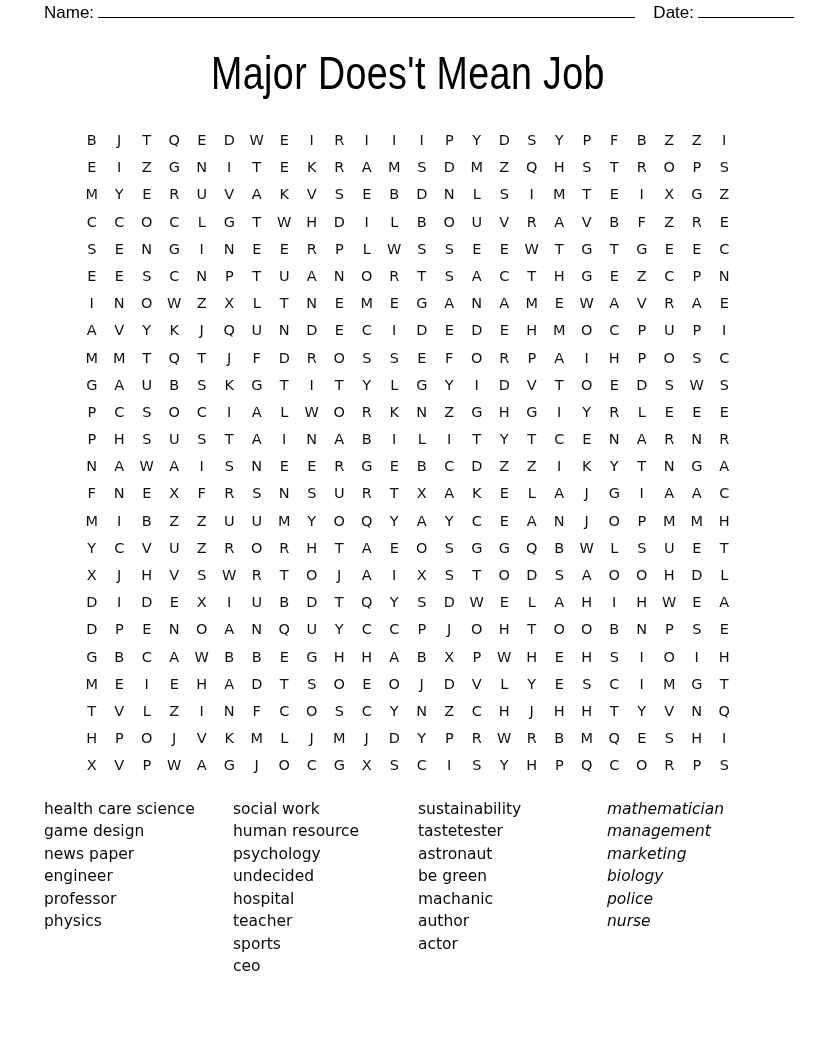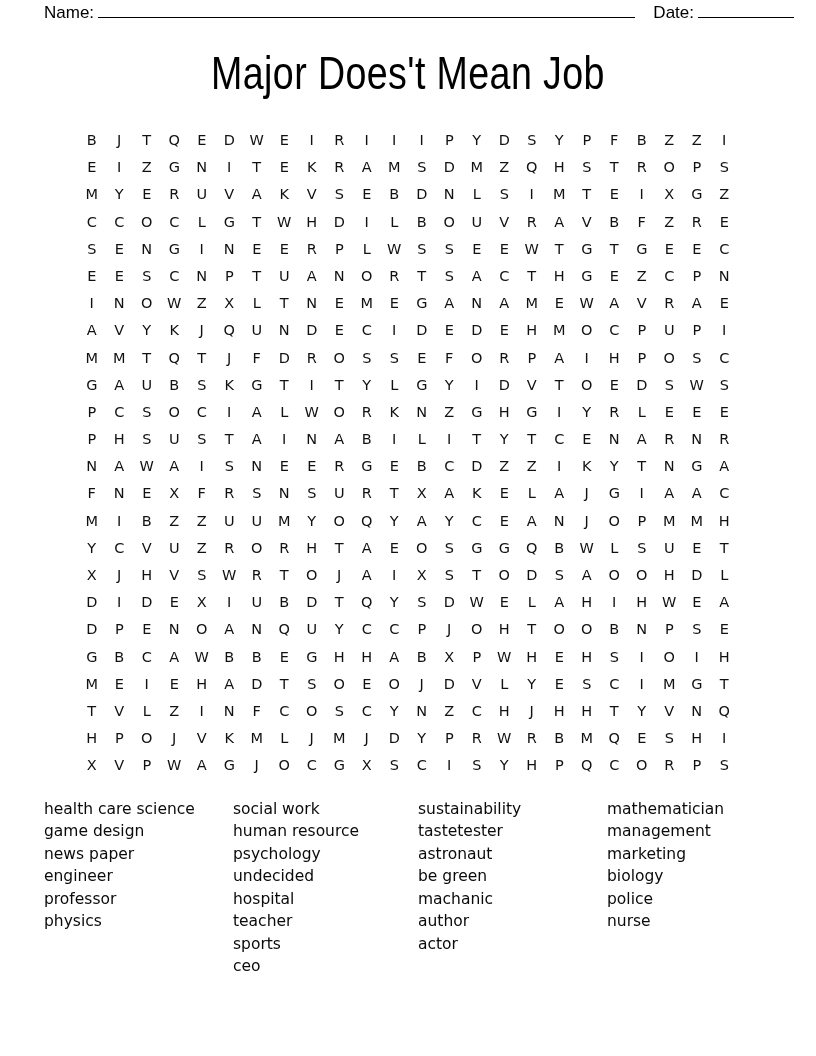--- a/index.html
+++ b/index.html
@@ -83,21 +83,21 @@
     gap: 7px;
   }
   .word-col {
     flex: 0 0 auto;
     display: flex;
     flex-direction: column;
   }
   .word-col-1 { width: 182px; }
   .word-col-2 { width: 178px; }
   .word-col-3 { width: 182px; }
-  .word-col-4 { width: 180px; }
+  .word-col-4 { width: 180px; font-style: italic; }
   .word-item {
     font-family: "DejaVu Sans", sans-serif;
     font-size: 15.5px;
     line-height: 22.5px;
     color: #0a0a0a;
     white-space: nowrap;
   }
 </style>
 </head>
 <body>

